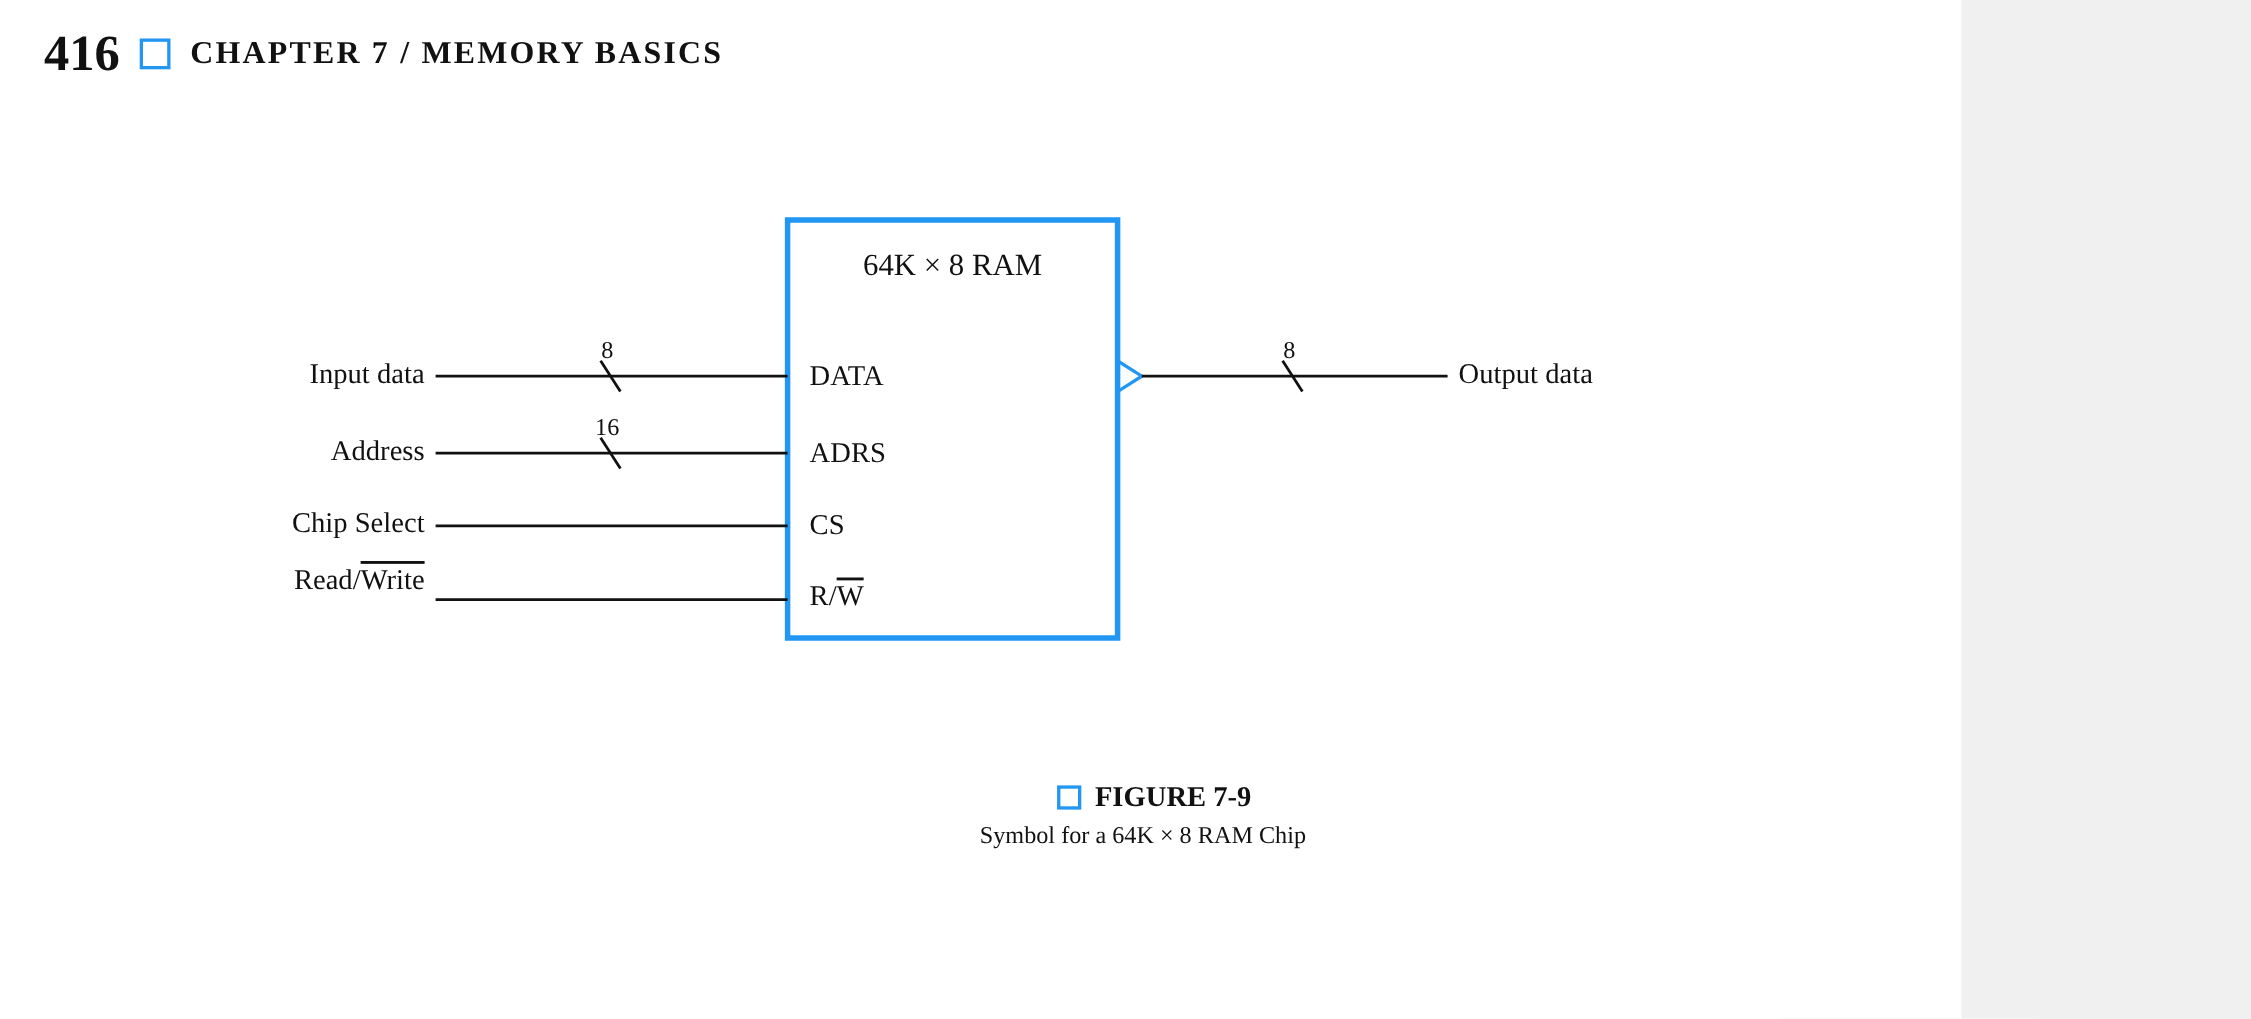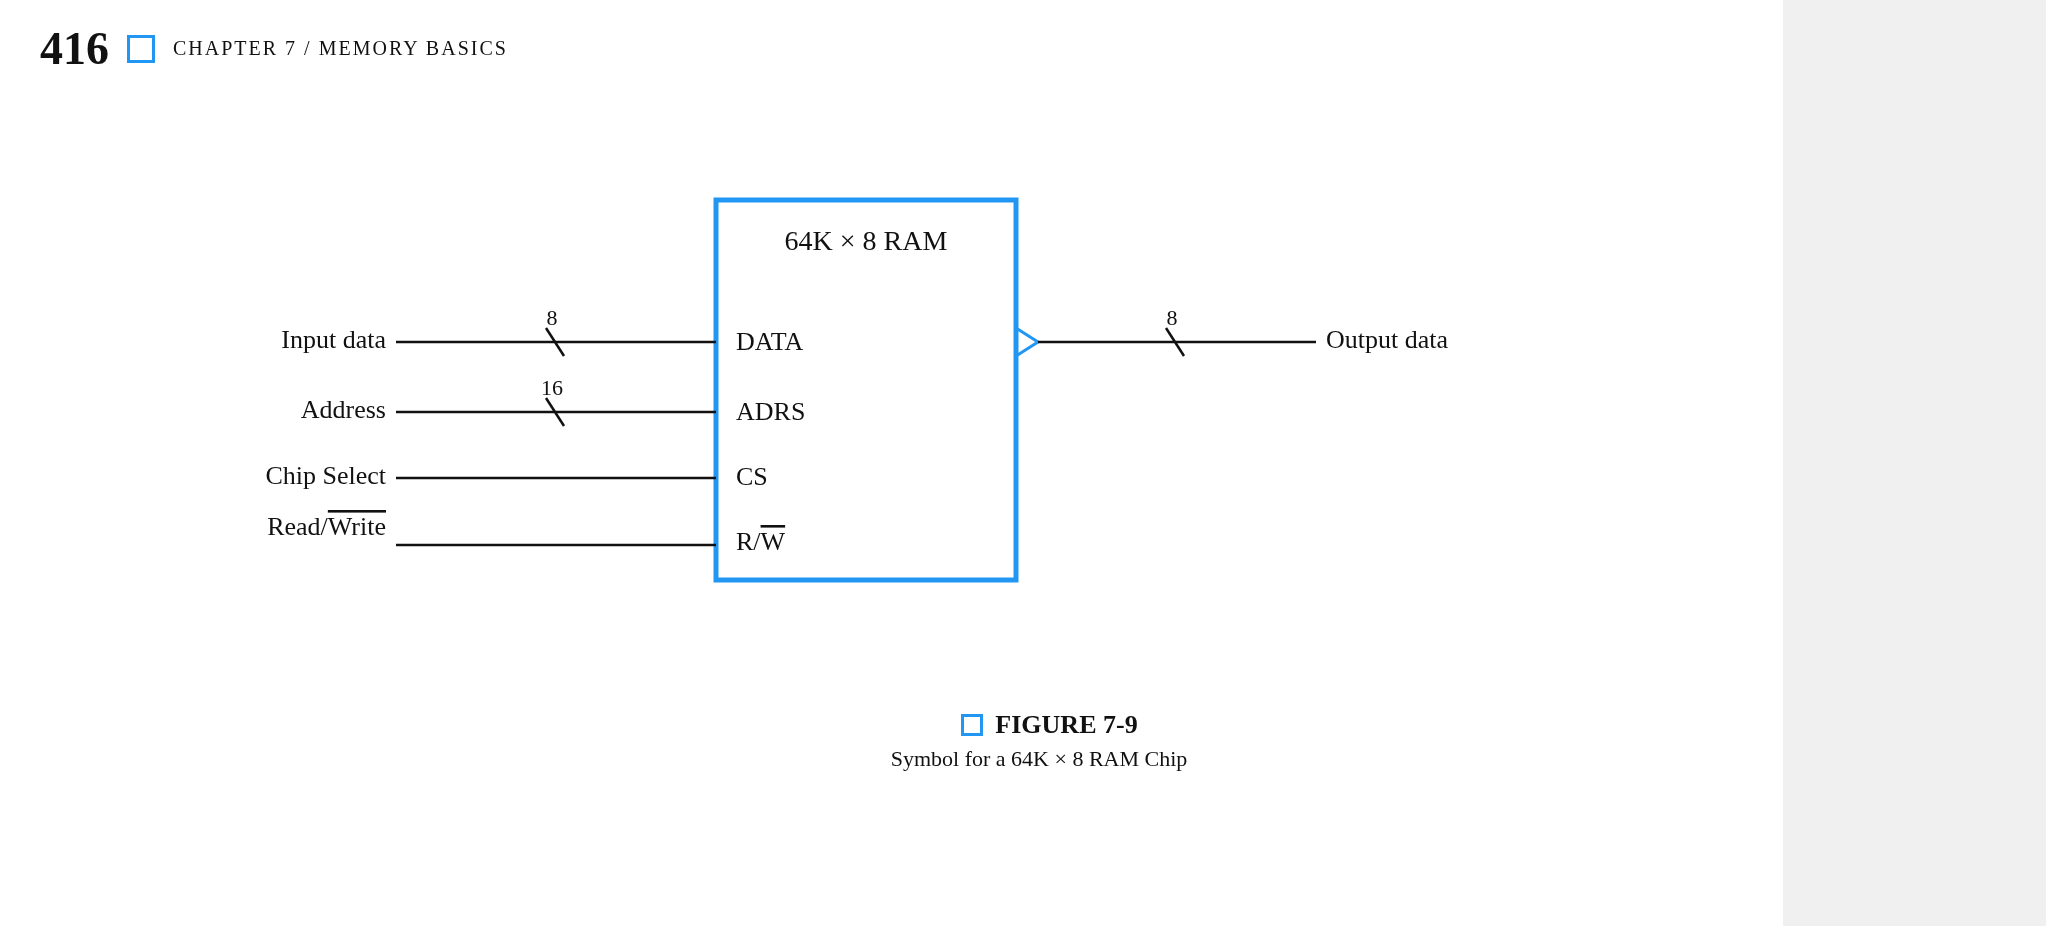--- a/index.html
+++ b/index.html
@@ -31,22 +31,22 @@
       color: #111;
     }
     .header-box {
       width: 28px;
       height: 28px;
       border: 3px solid #2196F3;
       display: inline-block;
       flex-shrink: 0;
     }
     .header-title {
-      font-size: 20px;
-      font-weight: normal;
+      font-size: 29px;
+      font-weight: bold;
       letter-spacing: 2px;
       color: #111;
     }
     
     .diagram-area {
       position: absolute;
       top: 120px;
       left: 16px;
       width: 2046px;
       height: 680px;

